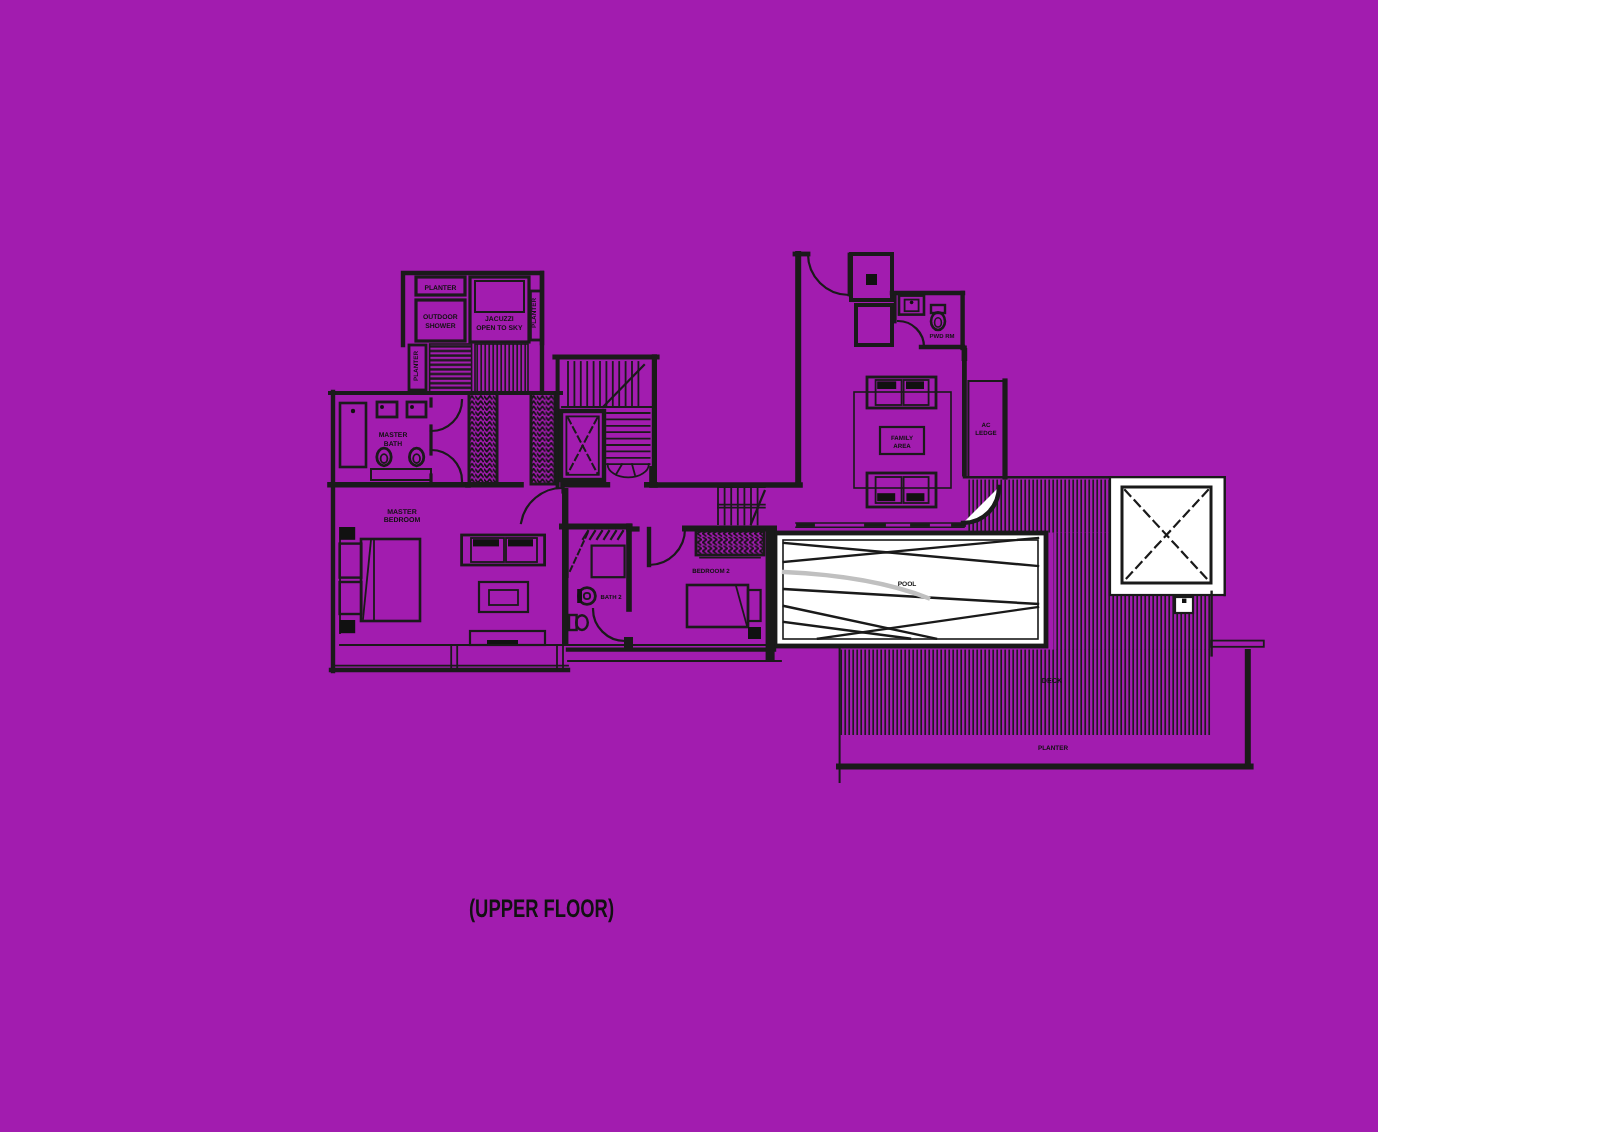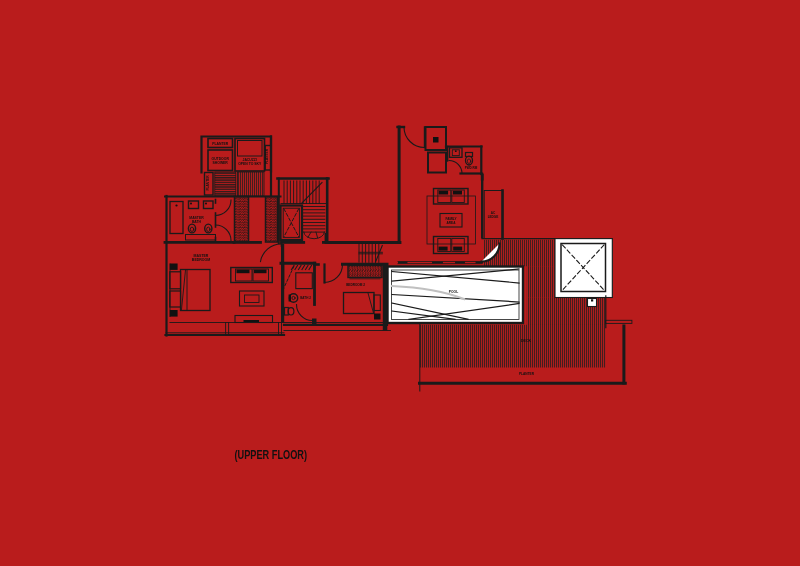--- a/index.html
+++ b/index.html
@@ -1,16 +1,16 @@
 <!DOCTYPE html>
 <html><head>
 <meta charset="utf-8">
 <style>
   html,body{margin:0;padding:0;background:#ffffff;}
-  .wrap{width:800px;height:566px;position:relative;background:#b91c1c;overflow:hidden;}
+  .wrap{width:689px;height:566px;position:relative;background:#a21caf;overflow:hidden;}
   svg{position:absolute;left:0;top:0;}
   text{font-family:"Liberation Sans",sans-serif;fill:#111;}
 </style>
 </head>
 <body>
 <div class="wrap">
 <svg width="800" height="566" viewBox="0 0 800 566">
 <defs>
 
   <pattern id="zzv" width="2.6" height="4.4" patternUnits="userSpaceOnUse">

